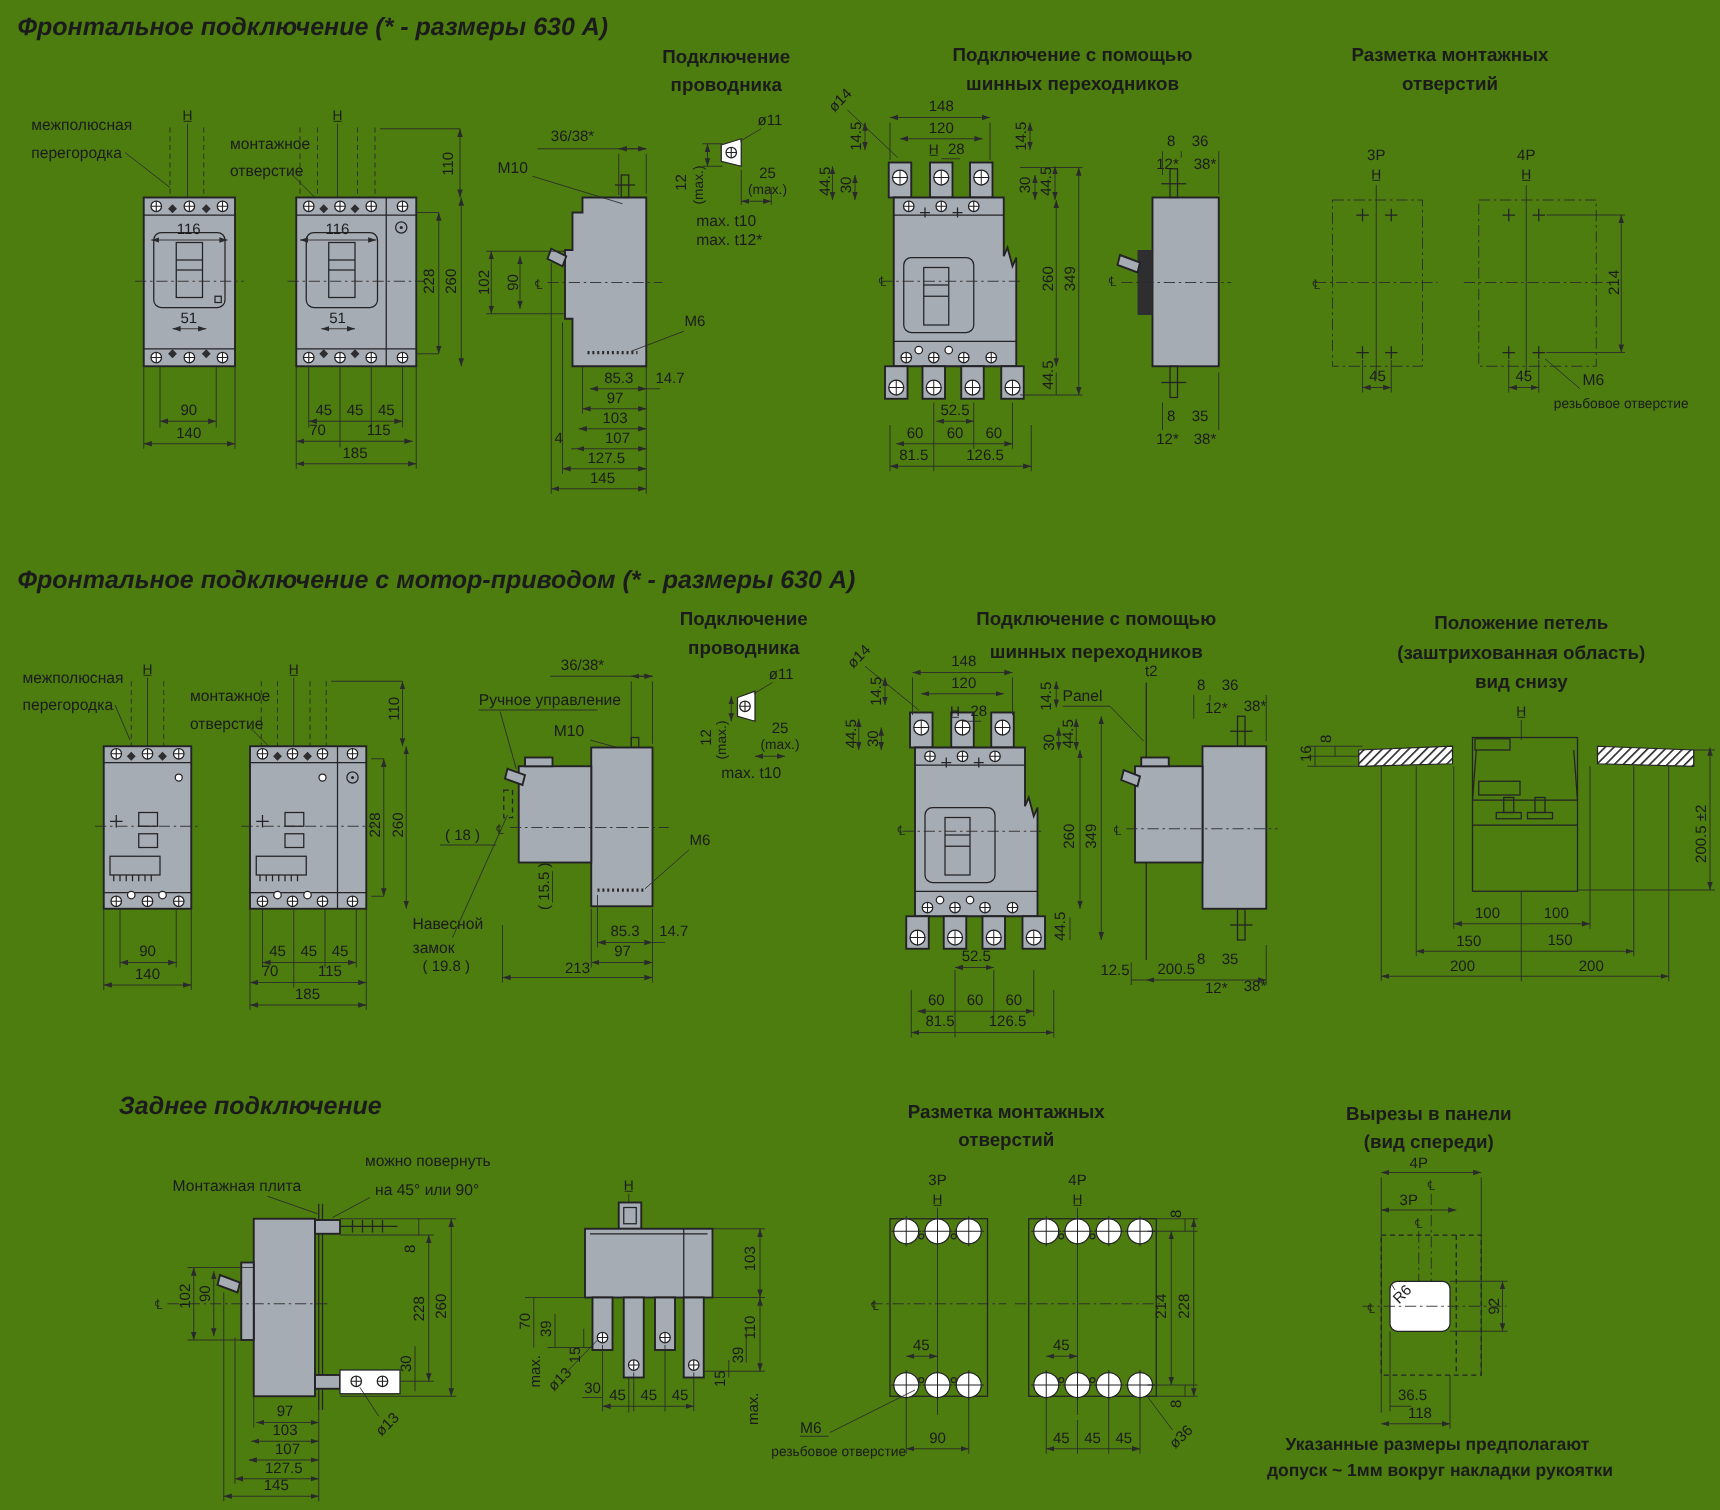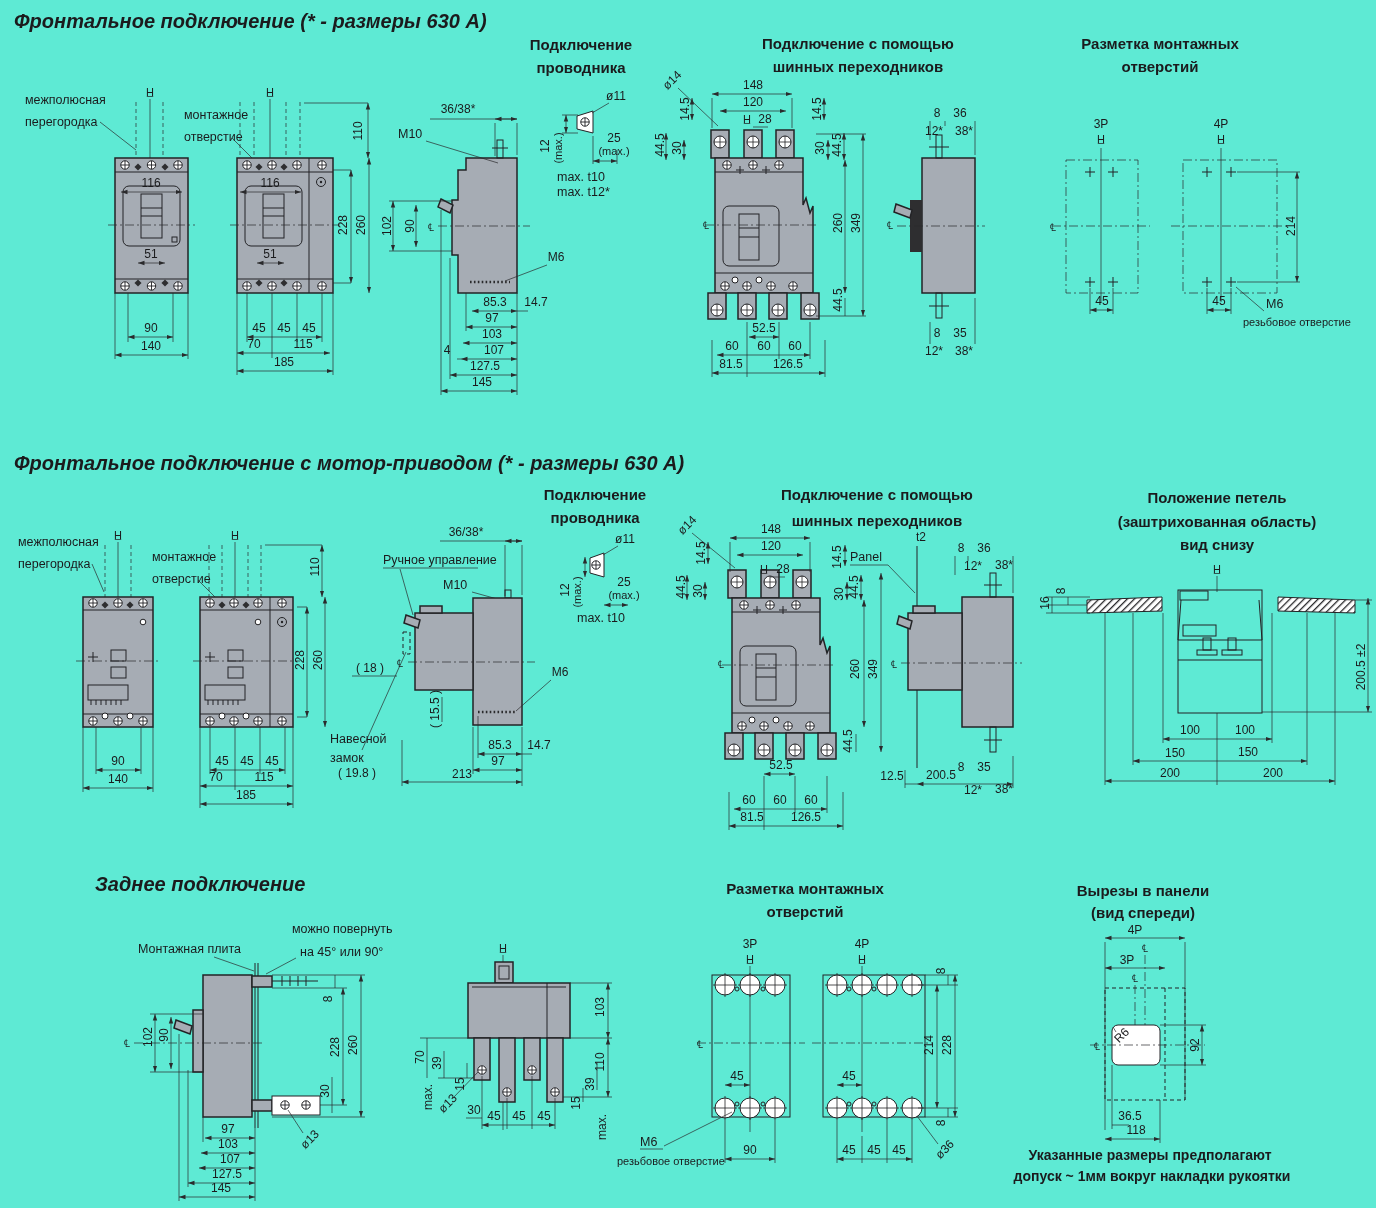--- a/index.html
+++ b/index.html
@@ -1,16 +1,16 @@
 <!DOCTYPE html>
 <html><head>
 <meta charset="utf-8">
 <style>
   html,body{margin:0;padding:0;background:#fff}
-  #stage{position:relative;width:1376px;height:1208px;background:#5eead4;overflow:hidden}
+  #stage{position:relative;width:1376px;height:1208px;background:#4d7c0f;overflow:hidden}
   svg{position:absolute;left:0;top:0}
   text{font-family:"Liberation Sans",sans-serif;fill:#1b1b1d}
   .t{font-size:12px;text-anchor:middle}
   .ts{font-size:12.5px;text-anchor:start}
   .sym{font-size:11px;text-anchor:middle}
   .title{font-size:20px;font-weight:bold;font-style:italic;text-anchor:start;font-family:"Liberation Sans",sans-serif}
   .vtitle{font-size:15px;font-weight:bold;text-anchor:middle}
   .small{font-size:11px}
   .note{font-size:14px;font-weight:bold;text-anchor:middle}
   .body{fill:#a6acb4;stroke:#232326;stroke-width:1.5}

